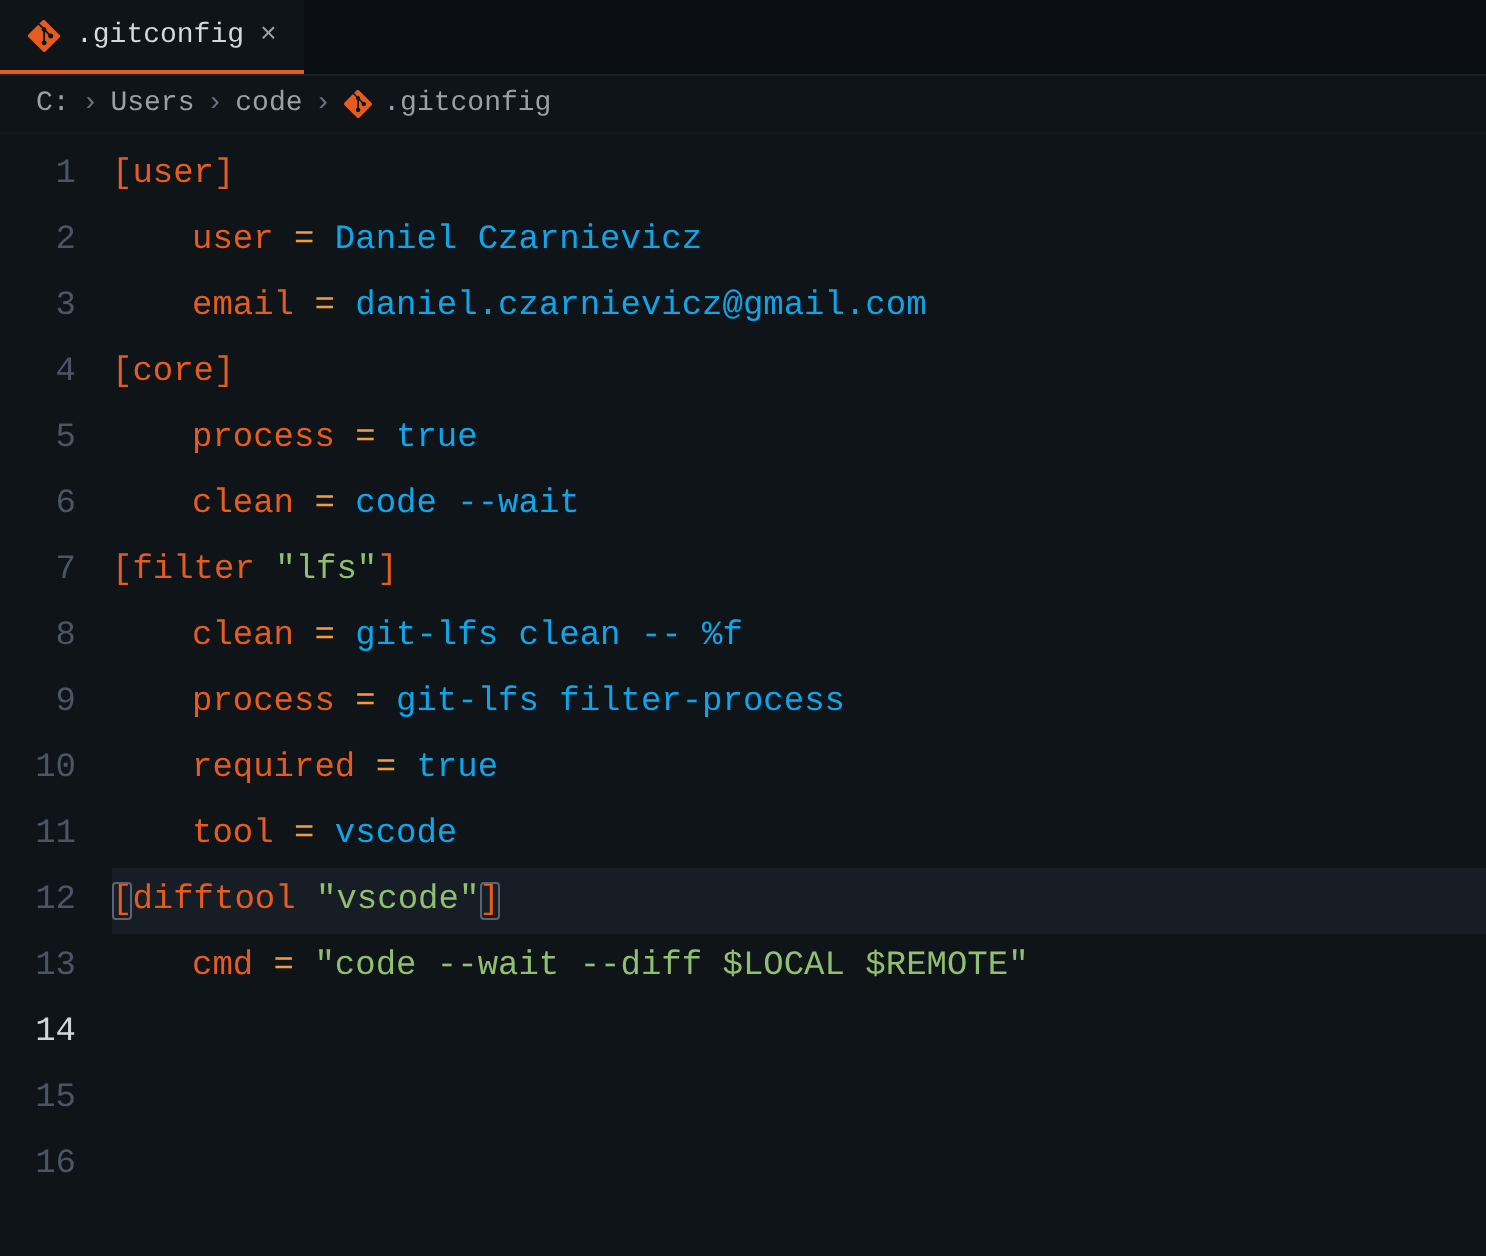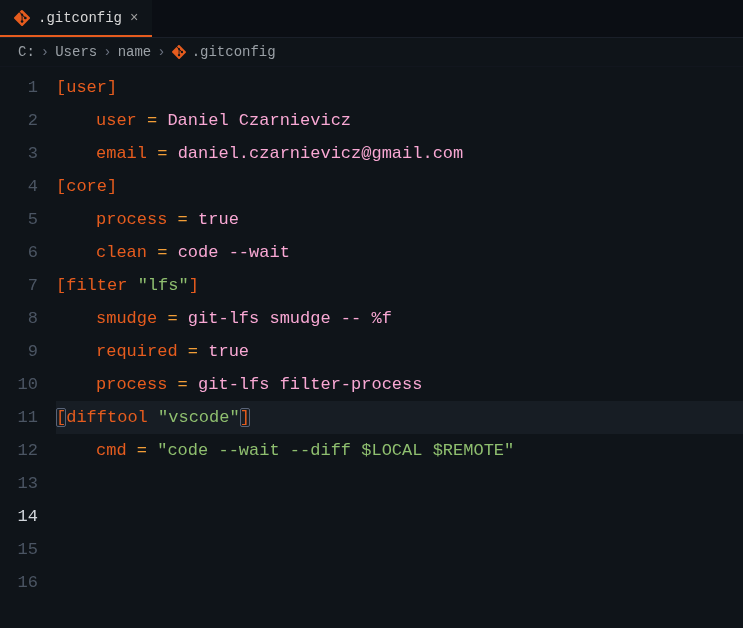--- a/index.html
+++ b/index.html
@@ -56,21 +56,21 @@
     font-size: 17px;
   }
   .gutter .ln { height: 33px; line-height: 33px; }
   .gutter .ln.active { color: #d1d5db; font-family: Liberation Mono, monospace; }
   .code { flex: 1; font-size: 17px; }
   .code .line { height: 33px; line-height: 33px; white-space: pre; position: relative; }
   .code .line.active { background: rgba(60,70,90,0.18); }
   .tok-section { color: #e65c1e; margin-top: 38px; }
   .tok-key { color: #e65c1e; }
   .tok-eq { color: #f29e38; }
-  .tok-val { color: #f9a8d4; }
+  .tok-val { color: #0ea5e9; }
   .tok-str { color: #8fbf6f; }
   .tok-qsec { color: #8fbf6f; }
   .bracket-hl {
     outline: 1px solid #5a6478;
     outline-offset: -1px;
     border-radius: 2px;
   }
   .ind { display:inline-block; width: 40px; }
   .editor-wrap { position: relative; }
 </style>
@@ -87,21 +87,21 @@
     <span>.gitconfig</span>
     <span class="close">×</span>
   </div>
 </div>
 
 <div class="breadcrumb">
   <span>C:</span>
   <span class="chev">›</span>
   <span>Users</span>
   <span class="chev">›</span>
-  <span>name</span>
+  <span>code</span>
   <span class="chev">›</span>
   <span class="git-icon">
     <svg viewBox="0 0 24 24">
         <path fill="#e65c1e" d="M23.5 11 13 .5a1.6 1.6 0 0 0-2.3 0L8.6 2.6l2.7 2.7a1.9 1.9 0 0 1 2.4 2.4l2.6 2.6a1.9 1.9 0 1 1-1 1l-2.5-2.5v6.5a1.9 1.9 0 1 1-1.4 0V8.6a1.9 1.9 0 0 1-1-2.5L7.7 3.5.5 10.7a1.6 1.6 0 0 0 0 2.3l10.5 10.5a1.6 1.6 0 0 0 2.3 0l10.2-10.2a1.6 1.6 0 0 0 0-2.3Z"></path>
       </svg>
   </span>
   <span>.gitconfig</span>
 </div>
 
 <div class="editor-wrap">
@@ -125,21 +125,22 @@
     <div class="ln">16</div>
   </div>
   <div class="code">
     <div class="line"><span class="tok-section">[user]</span></div>
     <div class="line"><span class="ind"></span><span class="tok-key">user</span><span class="tok-eq"> = </span><span class="tok-val">Daniel Czarnievicz</span></div>
     <div class="line"><span class="ind"></span><span class="tok-key">email</span><span class="tok-eq"> = </span><span class="tok-val">daniel.czarnievicz@gmail.com</span></div>
     <div class="line"><span class="tok-section">[core]</span></div>
     <div class="line"><span class="ind"></span><span class="tok-key">process</span><span class="tok-eq"> = </span><span class="tok-val">true</span></div>
     <div class="line"><span class="ind"></span><span class="tok-key">clean</span><span class="tok-eq"> = </span><span class="tok-val">code --wait</span></div>
     <div class="line"><span class="tok-section">[</span><span class="tok-section">filter </span><span class="tok-qsec">"lfs"</span><span class="tok-section">]</span></div>
-    <div class="line"><span class="ind"></span><span class="tok-key">smudge</span><span class="tok-eq"> = </span><span class="tok-val">git-lfs smudge -- %f</span></div>
+    <div class="line"><span class="ind"></span><span class="tok-key">clean</span><span class="tok-eq"> = </span><span class="tok-val">git-lfs clean -- %f</span></div>
+    <div class="line"><span class="ind"></span><span class="tok-key">process</span><span class="tok-eq"> = </span><span class="tok-val">git-lfs filter-process</span></div>
     <div class="line"><span class="ind"></span><span class="tok-key">required</span><span class="tok-eq"> = </span><span class="tok-val">true</span></div>
-    <div class="line"><span class="ind"></span><span class="tok-key">process</span><span class="tok-eq"> = </span><span class="tok-val">git-lfs filter-process</span></div>
+    <div class="line"><span class="ind"></span><span class="tok-key">tool</span><span class="tok-eq"> = </span><span class="tok-val">vscode</span></div>
     <div class="line active"><span class="tok-section bracket-hl">[</span><span class="tok-section">difftool </span><span class="tok-qsec">"vscode"</span><span class="tok-section bracket-hl">]</span></div>
     <div class="line"><span class="ind"></span><span class="tok-key">cmd</span><span class="tok-eq"> = </span><span class="tok-str">"code --wait --diff $LOCAL $REMOTE"</span></div>
     <div class="line"></div>
   </div>
 </div>
 </div>
 
 </body></html>

